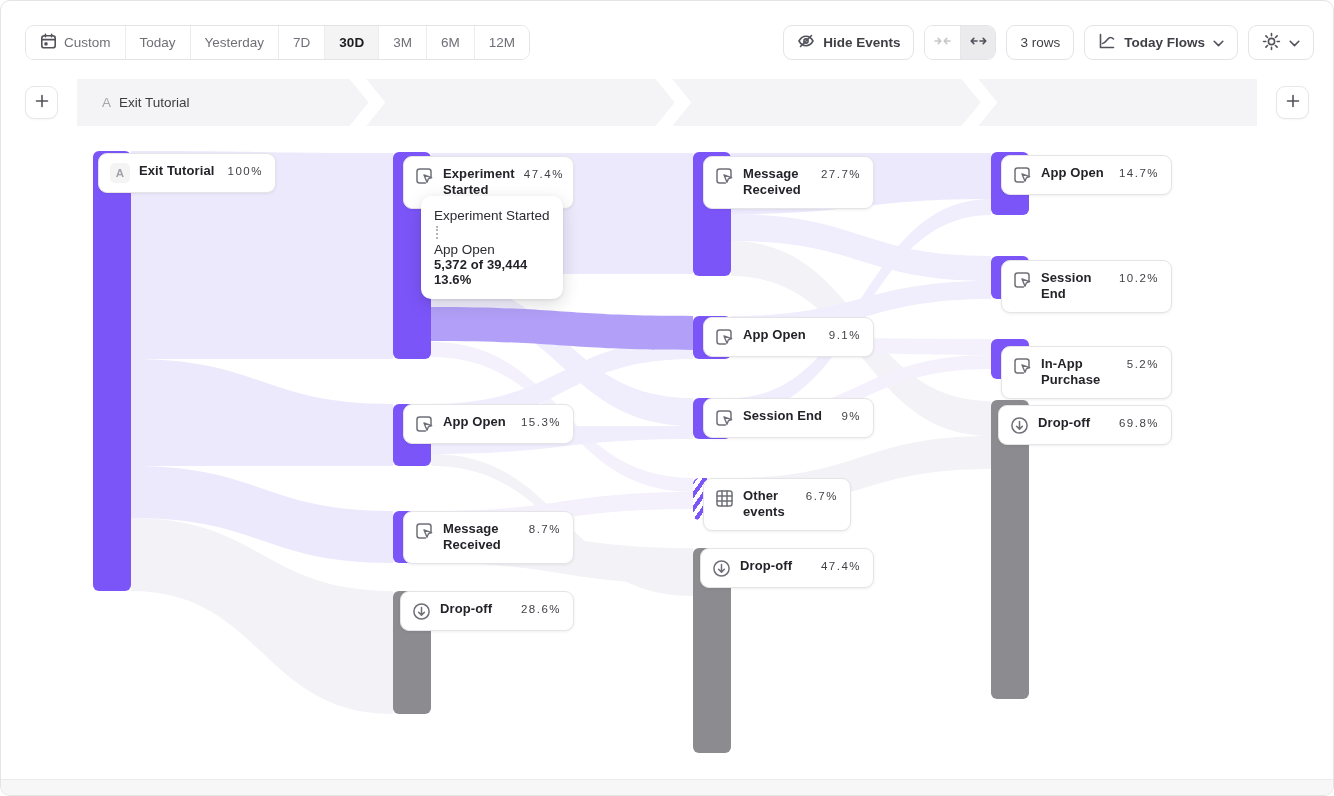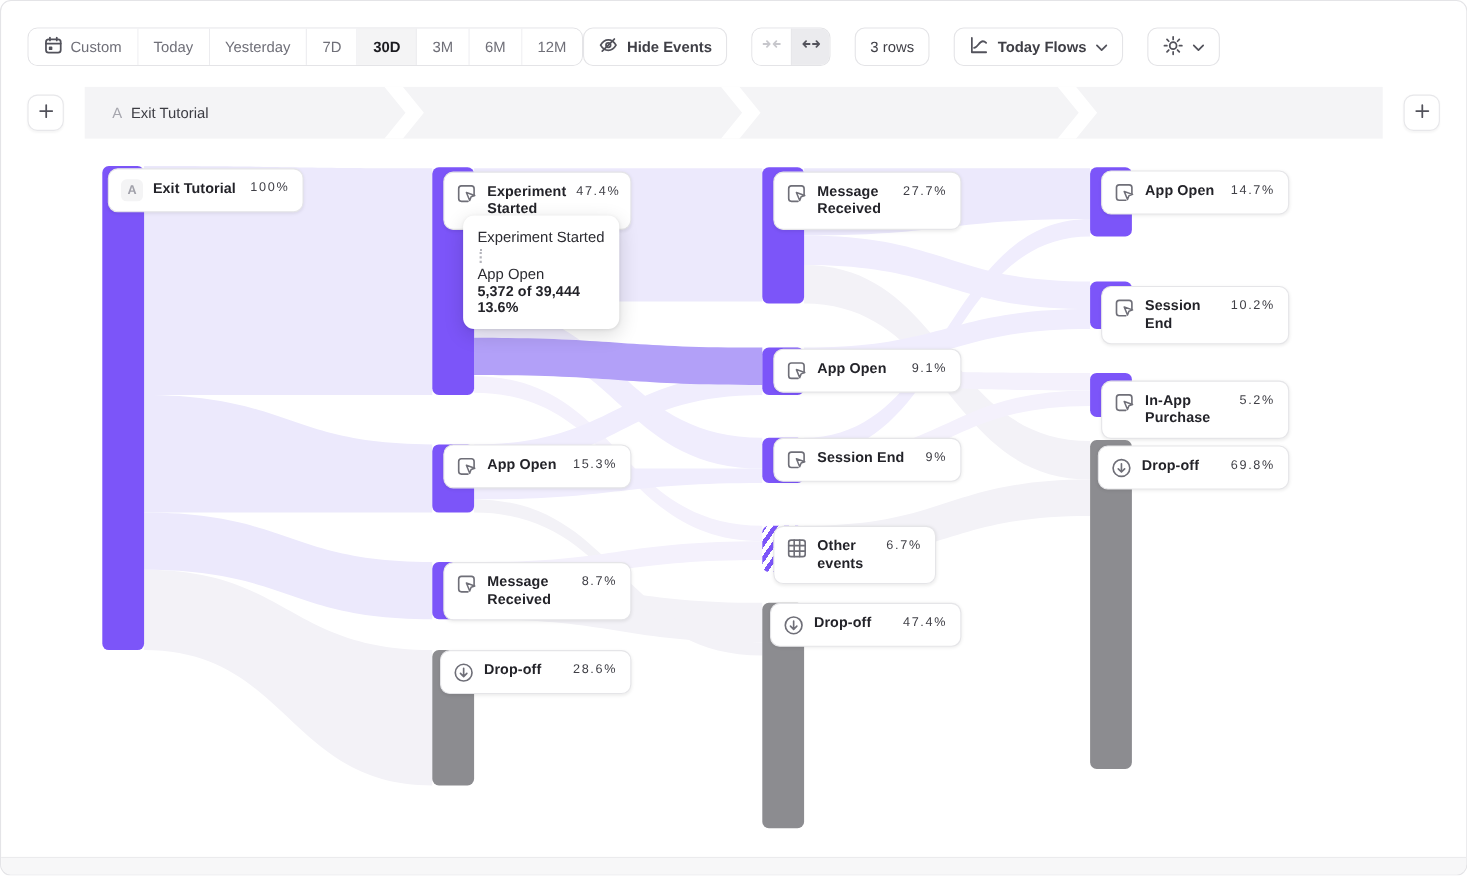--- a/index.html
+++ b/index.html
@@ -3,28 +3,28 @@
 <meta charset="utf-8">
 <style>
   * { margin:0; padding:0; box-sizing:border-box; }
   html,body { background:#fff; }
   body { font-family:"Liberation Sans", sans-serif; width:1334px; height:796px; overflow:hidden; }
   .app { position:relative; width:1334px; height:796px; background:#fff;
          border:1px solid #e4e4e7; border-radius:10px; overflow:hidden; }
 
   
   .toolbar { position:absolute; top:24px; left:24px; right:19px; height:35px;
-             display:flex; align-items:stretch; }
+             display:flex; justify-content:space-between; align-items:stretch; }
   .seg-group { display:flex; border:1px solid #e4e4e7; border-radius:9px; background:#fff; overflow:hidden; }
   .seg-btn { display:flex; align-items:center; gap:7px; padding:0 14px; font-size:13.5px;
              color:#6f6f78; font-weight:500; border-right:1px solid #ececef; cursor:pointer;
              background:#fff; white-space:nowrap; }
   .seg-btn:last-child { border-right:none; }
   .seg-btn.selected { background:#f4f4f5; color:#1b1b20; font-weight:700; }
-  .right-controls { display:flex; gap:22px; }
+  .right-controls { display:flex; gap:10px; }
   .tool-btn { display:flex; align-items:center; gap:8px; padding:0 13px; border:1px solid #e4e4e7;
               border-radius:9px; background:#fff; font-size:13.5px; font-weight:600; color:#3f3f46; cursor:pointer; }
   .icon-pair { display:flex; border:1px solid #e4e4e7; border-radius:9px; overflow:hidden; }
   .icon-pair .half { width:35px; display:flex; align-items:center; justify-content:center; cursor:pointer; background:#fff; }
   .icon-pair .half.active { background:#ebebee; }
   .icon-pair .half + .half { border-left:1px solid #e7e7ea; }
 
   
   .steps-row { position:absolute; top:78px; left:24px; right:24px; height:47px; display:flex; align-items:center; }
   .plus-btn { width:33px; height:33px; border:1px solid #e7e7ea; border-radius:9px; background:#fff;

